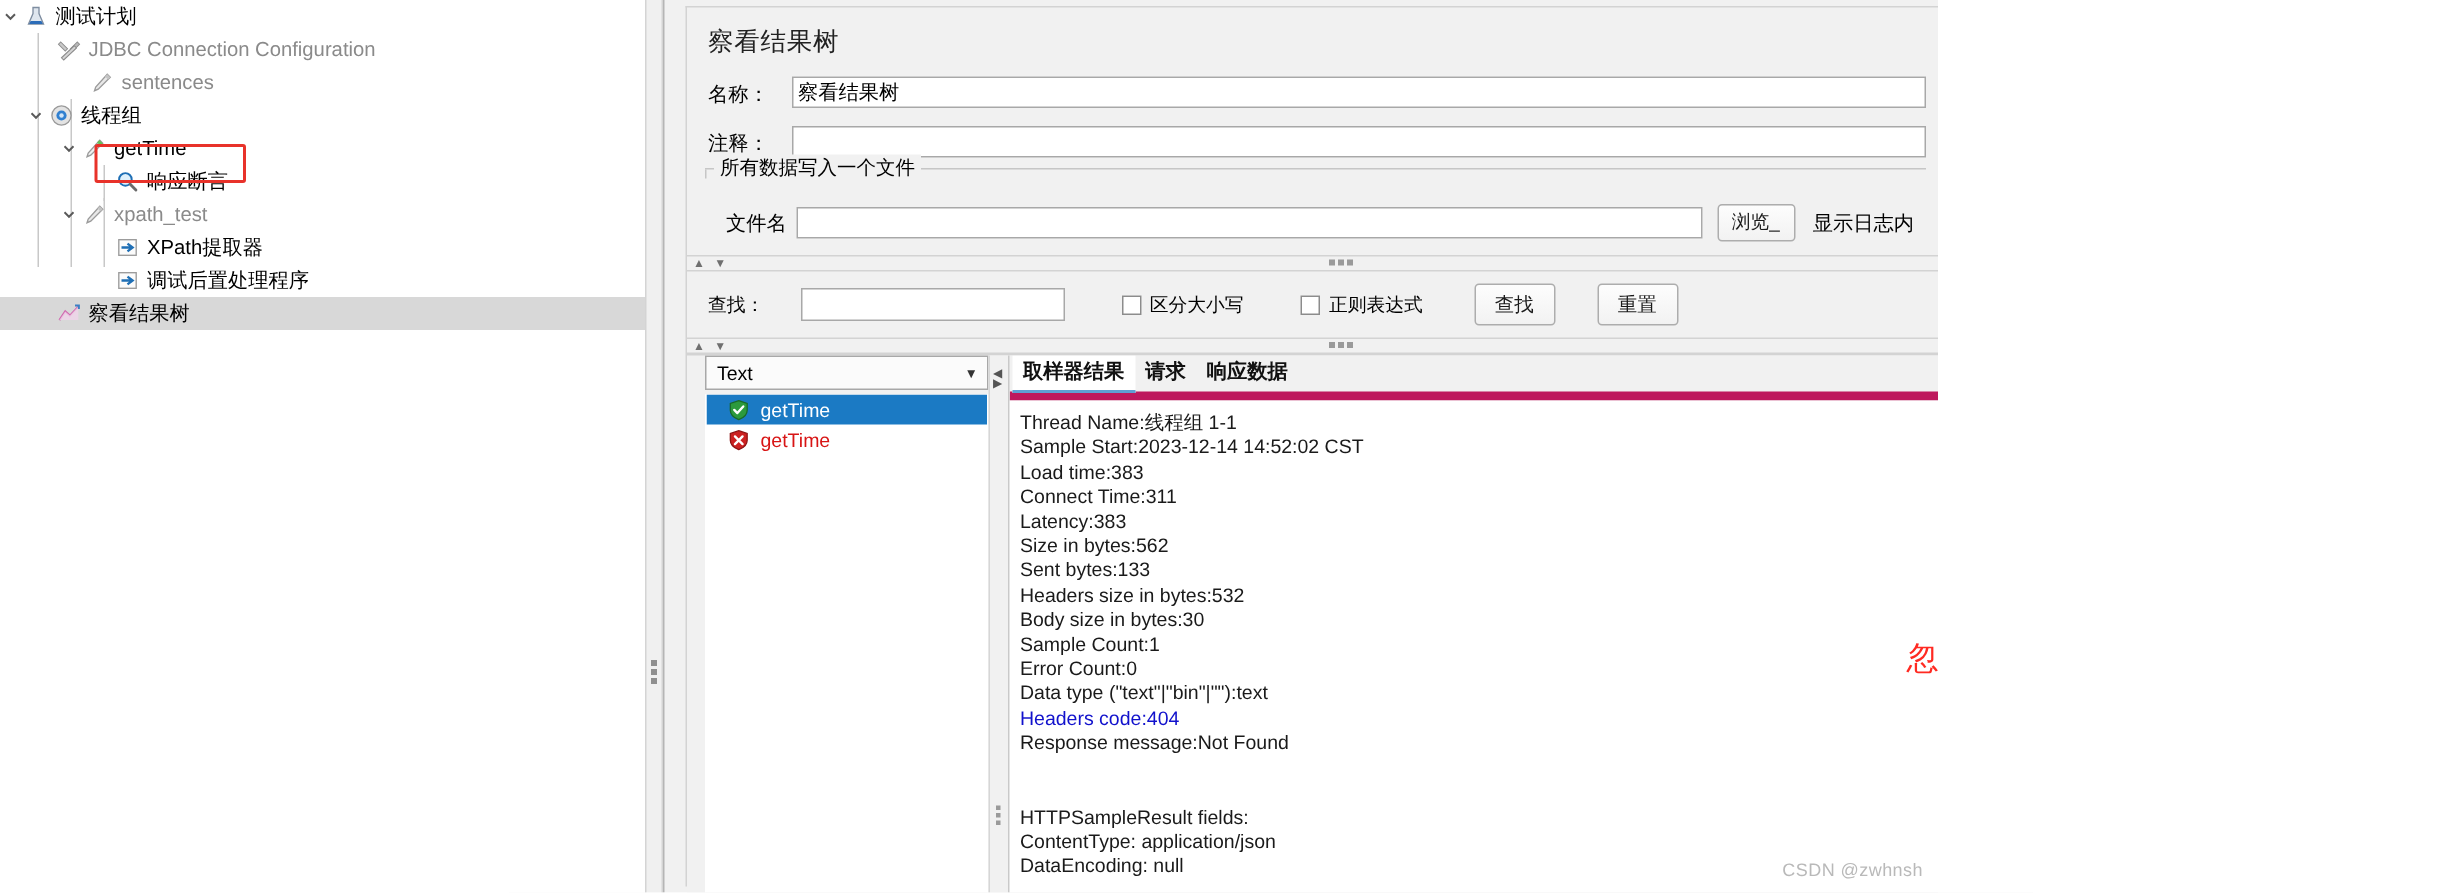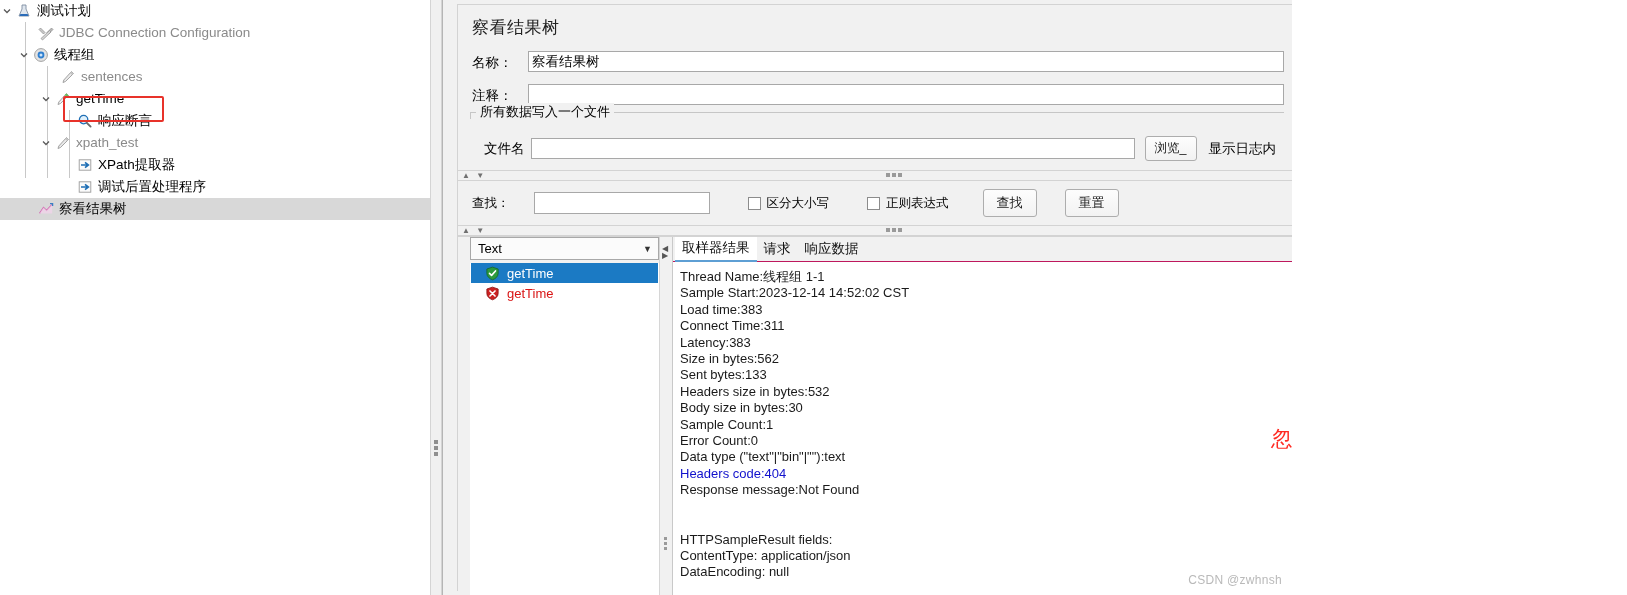--- a/index.html
+++ b/index.html
@@ -271,24 +271,25 @@
     position:absolute; left:2px; top: 8px; font-size:8px; color:#555; line-height:7px;
   }
 
   .right-col {
     flex: 1 1 auto;
     display: flex; flex-direction: column;
     background: #f1f1f1;
     overflow: hidden;
   }
   .tabs {
-    display: flex; align-items: center;
+    display: flex; align-items: flex-start;
     height: 24px;
     padding-left: 2px;
-    border-bottom: 1px solid #be185d;
+    border-bottom: 6px solid #be185d;
+    font-weight: bold;
   }
   .tab {
     font-size: 13.5px;
     padding: 2px 7px 3px 7px;
     cursor: pointer;
     color: #111;
     position: relative;
   }
   .tab.active {
     background: #ffffff;
@@ -356,45 +357,45 @@
       <span class="tree-icon">
         <svg width="16" height="16" viewBox="0 0 16 16">
           <path d="M2.5 3 L7 7.5 L5.5 9 L1 4.5 z" fill="#c9c9c9" stroke="#8d8d8d" stroke-width="0.7"></path>
           <path d="M13.5 3 L9 7.5 L10.5 9 L15 4.5 z" fill="#b9b9b9" stroke="#8d8d8d" stroke-width="0.7"></path>
           <path d="M3 13.5 L11.5 5.5 L13 7 L4.5 15 z" fill="#d5d5d5" stroke="#8d8d8d" stroke-width="0.7"></path>
         </svg>
       </span>
       <span class="tree-label dim">JDBC Connection Configuration</span>
     </div>
 
+    <div class="tree-row" style="padding-left:44px;">
+      <span class="twisty"></span>
+      <span class="tree-icon">
+        <svg width="16" height="16" viewBox="0 0 16 16">
+          <path d="M11.5 2.5 L13.5 4.5 L5.5 12.5 L3 13.5 L3.8 11 z" fill="#e8e8e8" stroke="#9b9b9b" stroke-width="0.9"></path>
+          <path d="M11.5 2.5 L13.5 4.5 L12 6 L10 4 z" fill="#c4c4c4"></path>
+        </svg>
+      </span>
+      <span class="tree-label dim">sentences</span>
+    </div>
+
     <div class="tree-row" style="padding-left:17px;">
       <span class="twisty">
         <svg width="10" height="10" viewBox="0 0 10 10">
             <path d="M2 3.5 L5 6.5 L8 3.5" fill="none" stroke="#5a5a5a" stroke-width="1.3"></path>
           </svg>
       </span>
       <span class="tree-icon">
         <svg width="16" height="16" viewBox="0 0 16 16">
           <circle cx="8" cy="8" r="6.4" fill="#e3e3e3" stroke="#9a9a9a" stroke-width="0.9"></circle>
           <circle cx="8" cy="8" r="3.4" fill="#2f7fd0"></circle>
           <circle cx="8" cy="8" r="1.5" fill="#cfe4f7"></circle>
         </svg>
       </span>
       <span class="tree-label">线程组</span>
-    </div>
-
-    <div class="tree-row" style="padding-left:44px;">
-      <span class="twisty"></span>
-      <span class="tree-icon">
-        <svg width="16" height="16" viewBox="0 0 16 16">
-          <path d="M11.5 2.5 L13.5 4.5 L5.5 12.5 L3 13.5 L3.8 11 z" fill="#e8e8e8" stroke="#9b9b9b" stroke-width="0.9"></path>
-          <path d="M11.5 2.5 L13.5 4.5 L12 6 L10 4 z" fill="#c4c4c4"></path>
-        </svg>
-      </span>
-      <span class="tree-label dim">sentences</span>
     </div>
 
     <div class="tree-row" style="padding-left:39px;">
       <span class="twisty">
         <svg width="10" height="10" viewBox="0 0 10 10">
             <path d="M2 3.5 L5 6.5 L8 3.5" fill="none" stroke="#5a5a5a" stroke-width="1.3"></path>
           </svg>
       </span>
       <span class="tree-icon">
         <svg width="16" height="16" viewBox="0 0 16 16">

